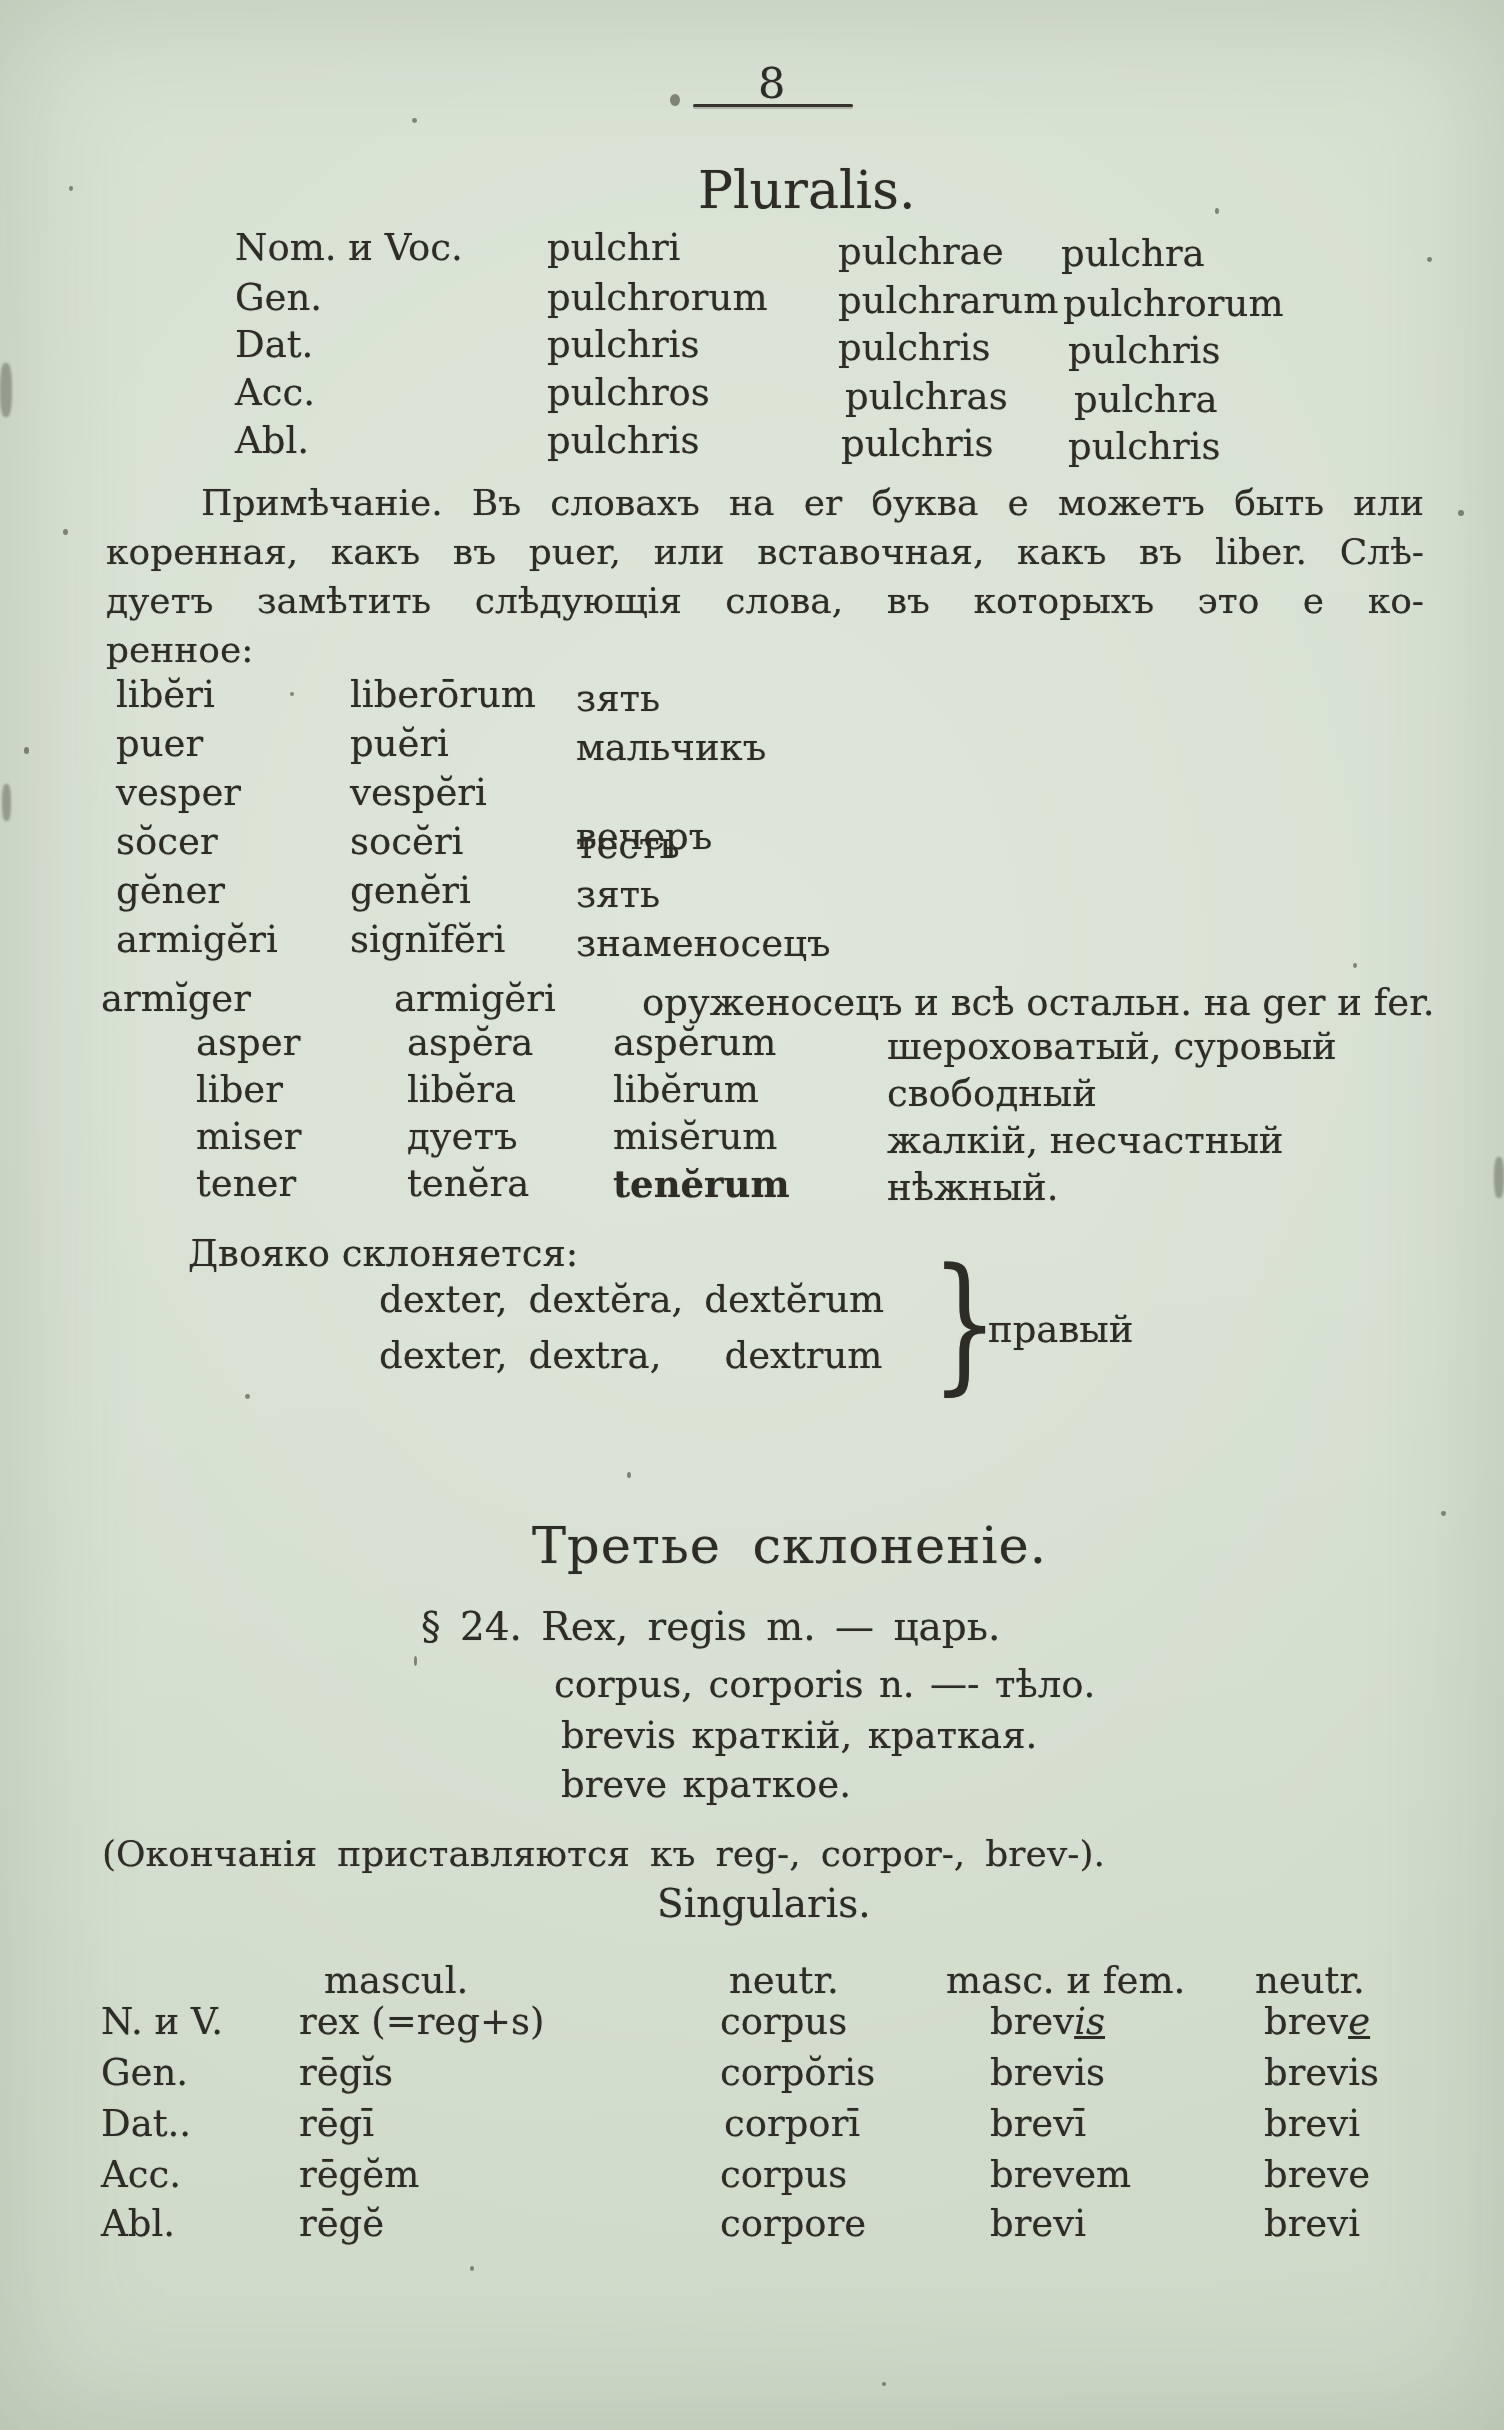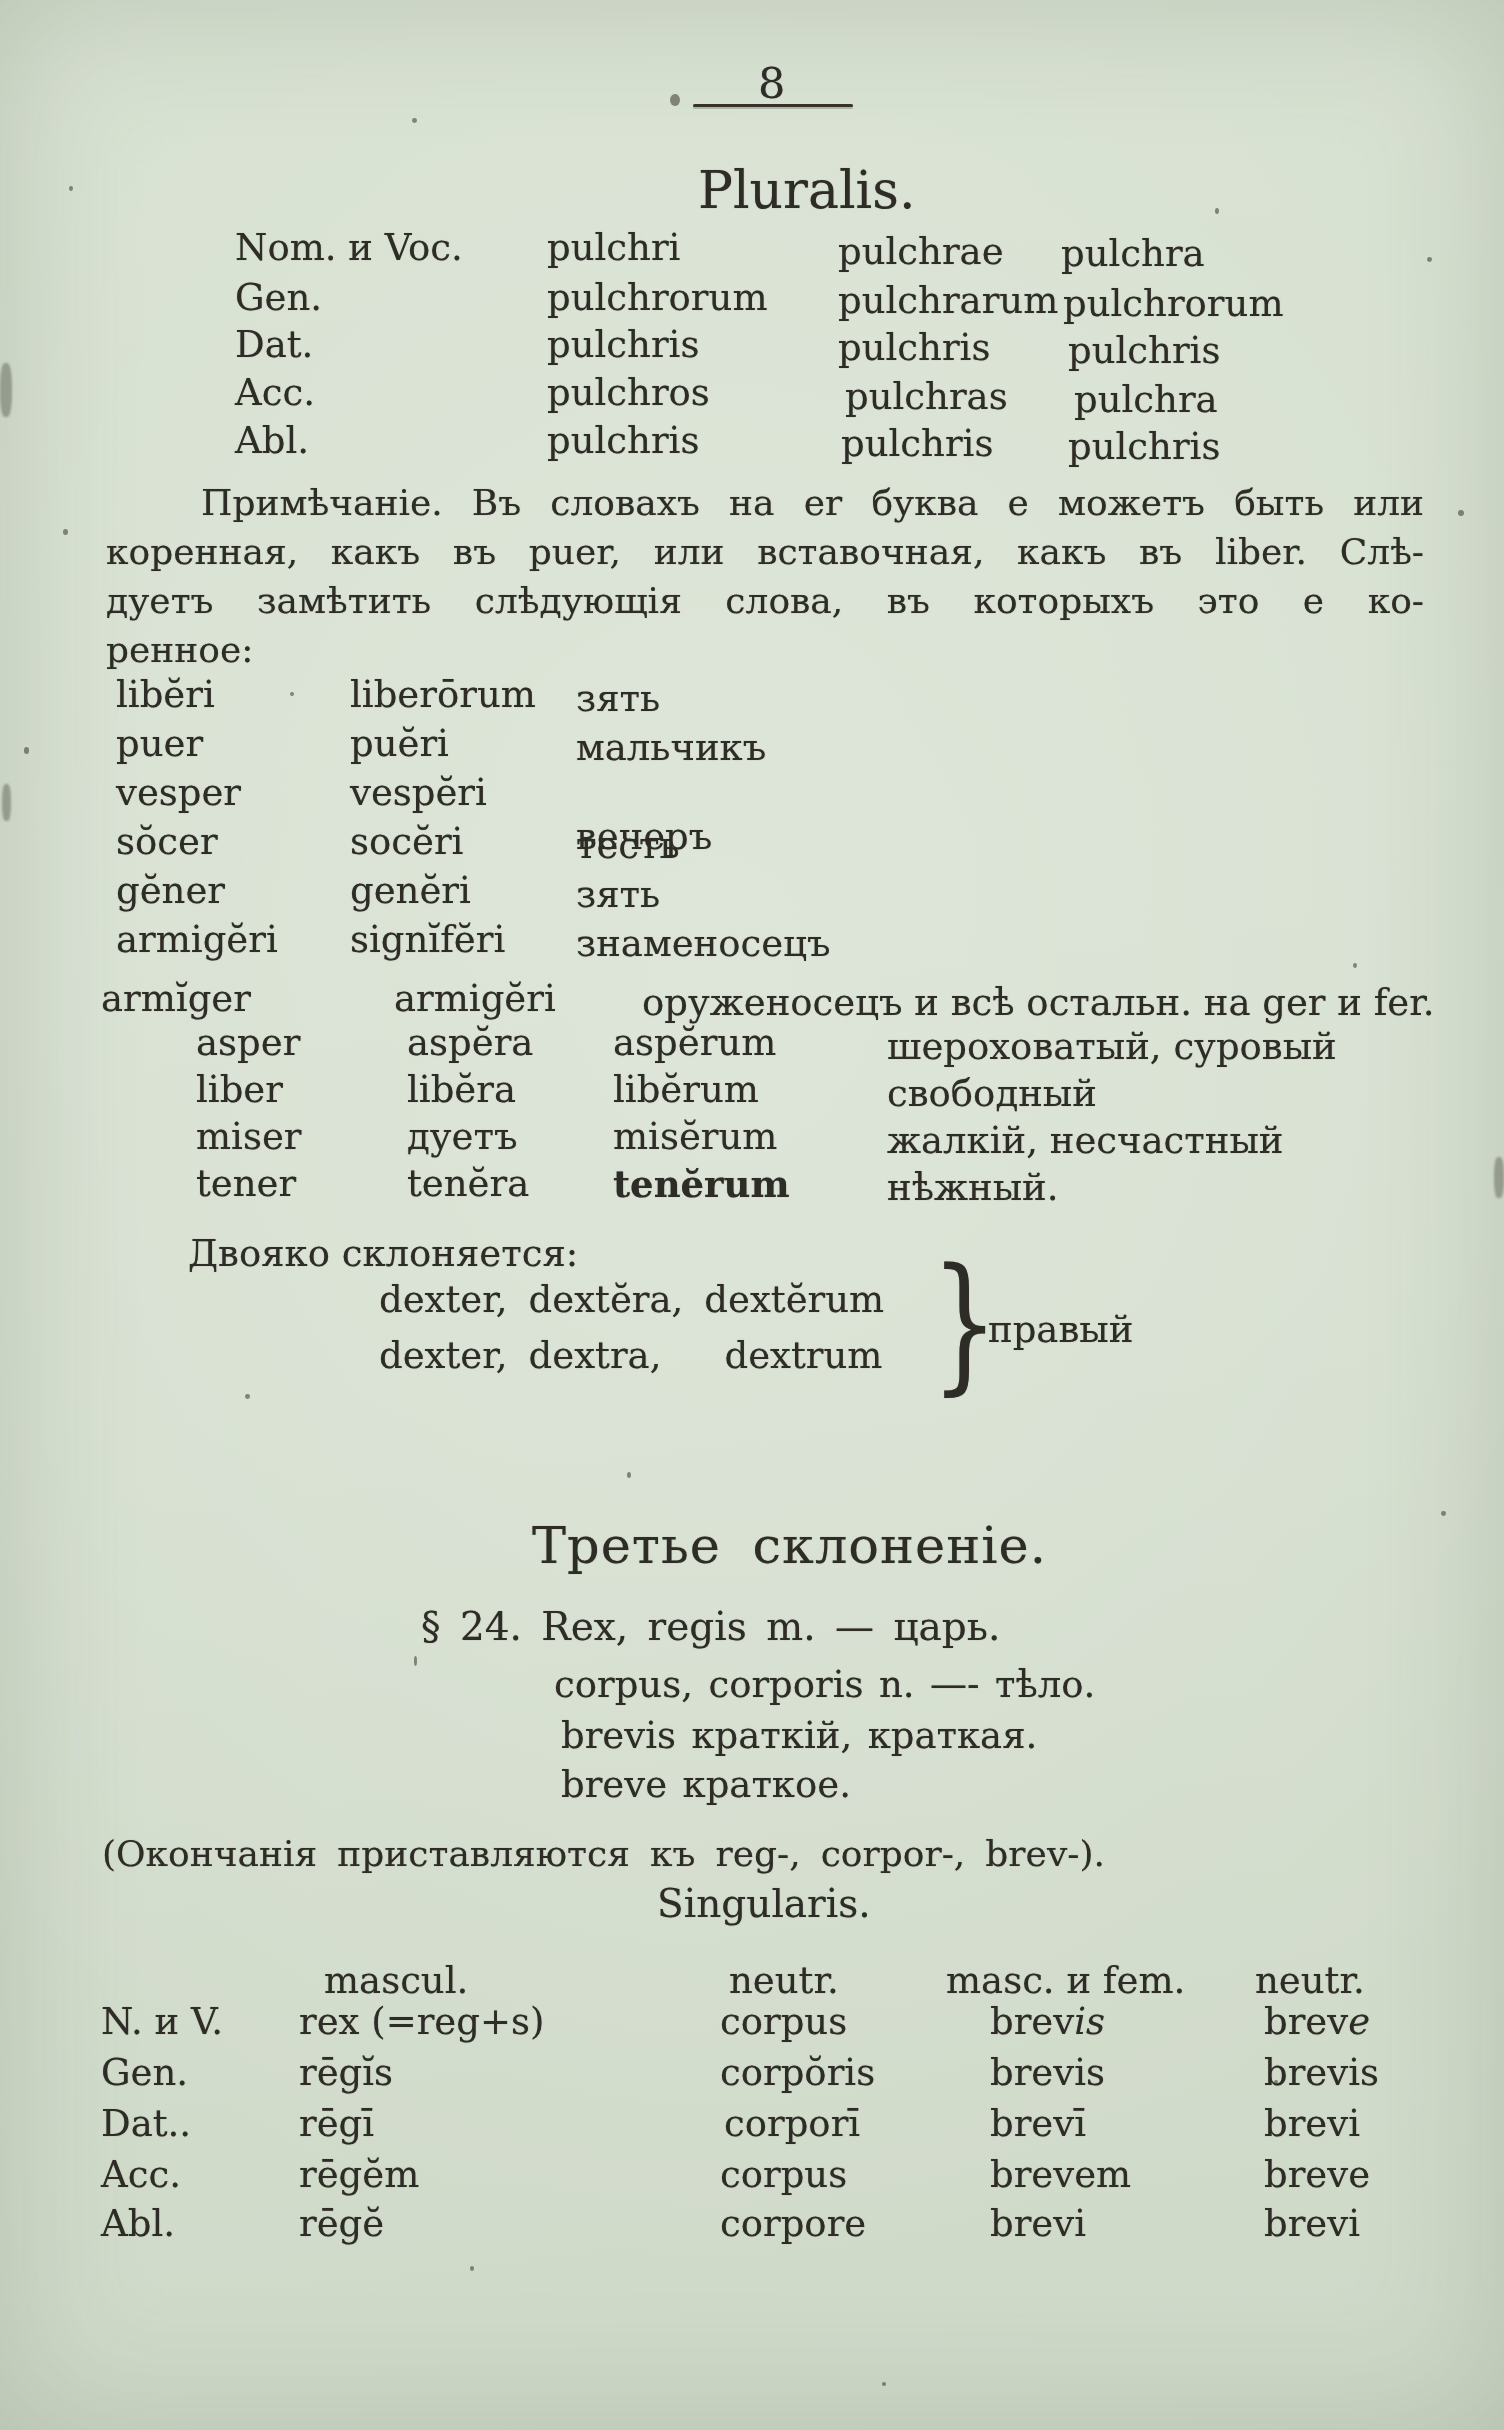--- a/index.html
+++ b/index.html
@@ -35,21 +35,21 @@
   .rule{position:absolute;background:#35332c;border-radius:2px;box-shadow:0 2px 0 rgba(53,51,44,0.25);}
   .speck{position:absolute;background:rgba(55,55,40,0.55);border-radius:50%;}
   .smudge{position:absolute;background:rgba(50,52,40,0.35);border-radius:40%;filter:blur(1px);}
   .brace{
     font-size:147px;
     line-height:0.85;
     transform:scaleX(0.72);
     transform-origin:left center;
     font-weight:400;
   }
-  i{font-style:italic;}
+  i{font-style:italic;text-decoration:underline;}
 </style>
 </head>
 <body>
 
 <div class="page">
 
   <div class="t" style="left:758px;top:59px;font-size:43px;">8</div>
   <div class="rule" style="left:693px;top:104px;width:160px;height:2.9px;"></div>
   <div class="speck" style="left:670px;top:94px;width:9.8px;height:11.8px;"></div>
 

